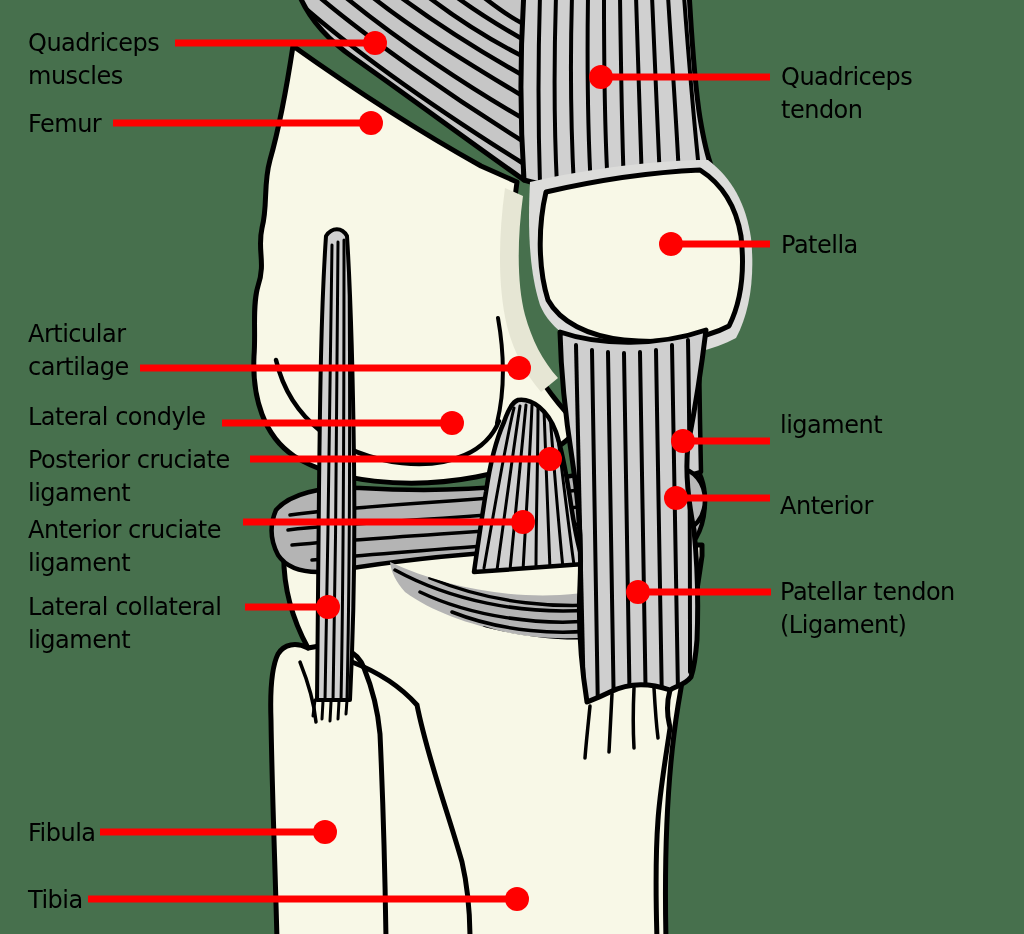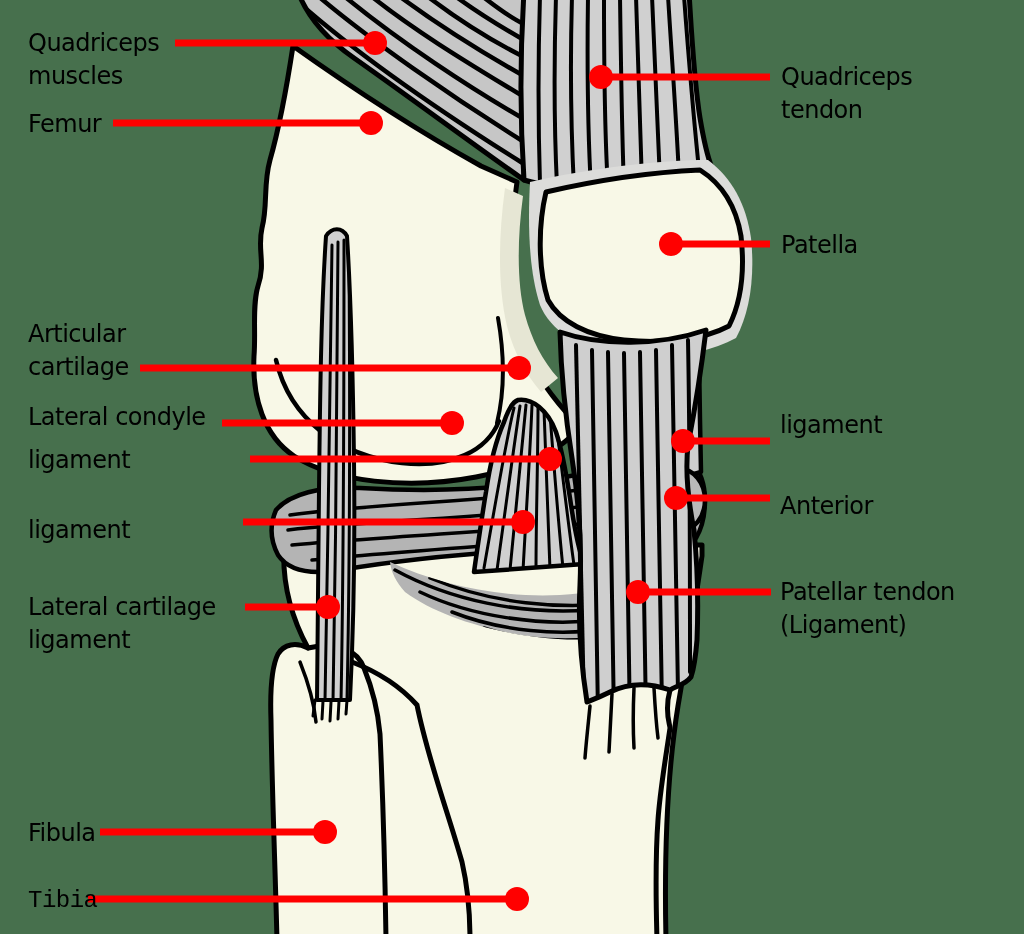--- a/index.html
+++ b/index.html
@@ -223,33 +223,35 @@
       <span class="line">Femur</span>
     </div>
     <div class="label label-left" style="left: 28px; top: 318px;">
       <span class="line">Articular</span>
       <span class="line">cartilage</span>
     </div>
     <div class="label label-left" style="left: 28px; top: 401px;">
       <span class="line">Lateral condyle</span>
     </div>
     <div class="label label-left" style="left: 28px; top: 444px;">
+      <span class="line">Posterior cruciate</span>
       <span class="line">ligament</span>
     </div>
     <div class="label label-left" style="left: 28px; top: 514px;">
+      <span class="line">Anterior cruciate</span>
       <span class="line">ligament</span>
     </div>
     <div class="label label-left" style="left: 28px; top: 591px;">
-      <span class="line">Lateral cartilage</span>
+      <span class="line">Lateral collateral</span>
       <span class="line">ligament</span>
     </div>
     <div class="label label-left" style="left: 28px; top: 817px;">
       <span class="line">Fibula</span>
     </div>
-    <div class="label label-left" style="left: 28px; top: 884px; font-family: Liberation Mono, monospace;">
+    <div class="label label-left" style="left: 28px; top: 884px;">
       <span class="line">Tibia</span>
     </div>
     <div class="label label-right" style="left: 781px; top: 61px;">
       <span class="line">Quadriceps</span>
       <span class="line">tendon</span>
     </div>
     <div class="label label-right" style="left: 781px; top: 229px;">
       <span class="line">Patella</span>
     </div>
     <div class="label label-right" style="left: 780px; top: 409px;">

